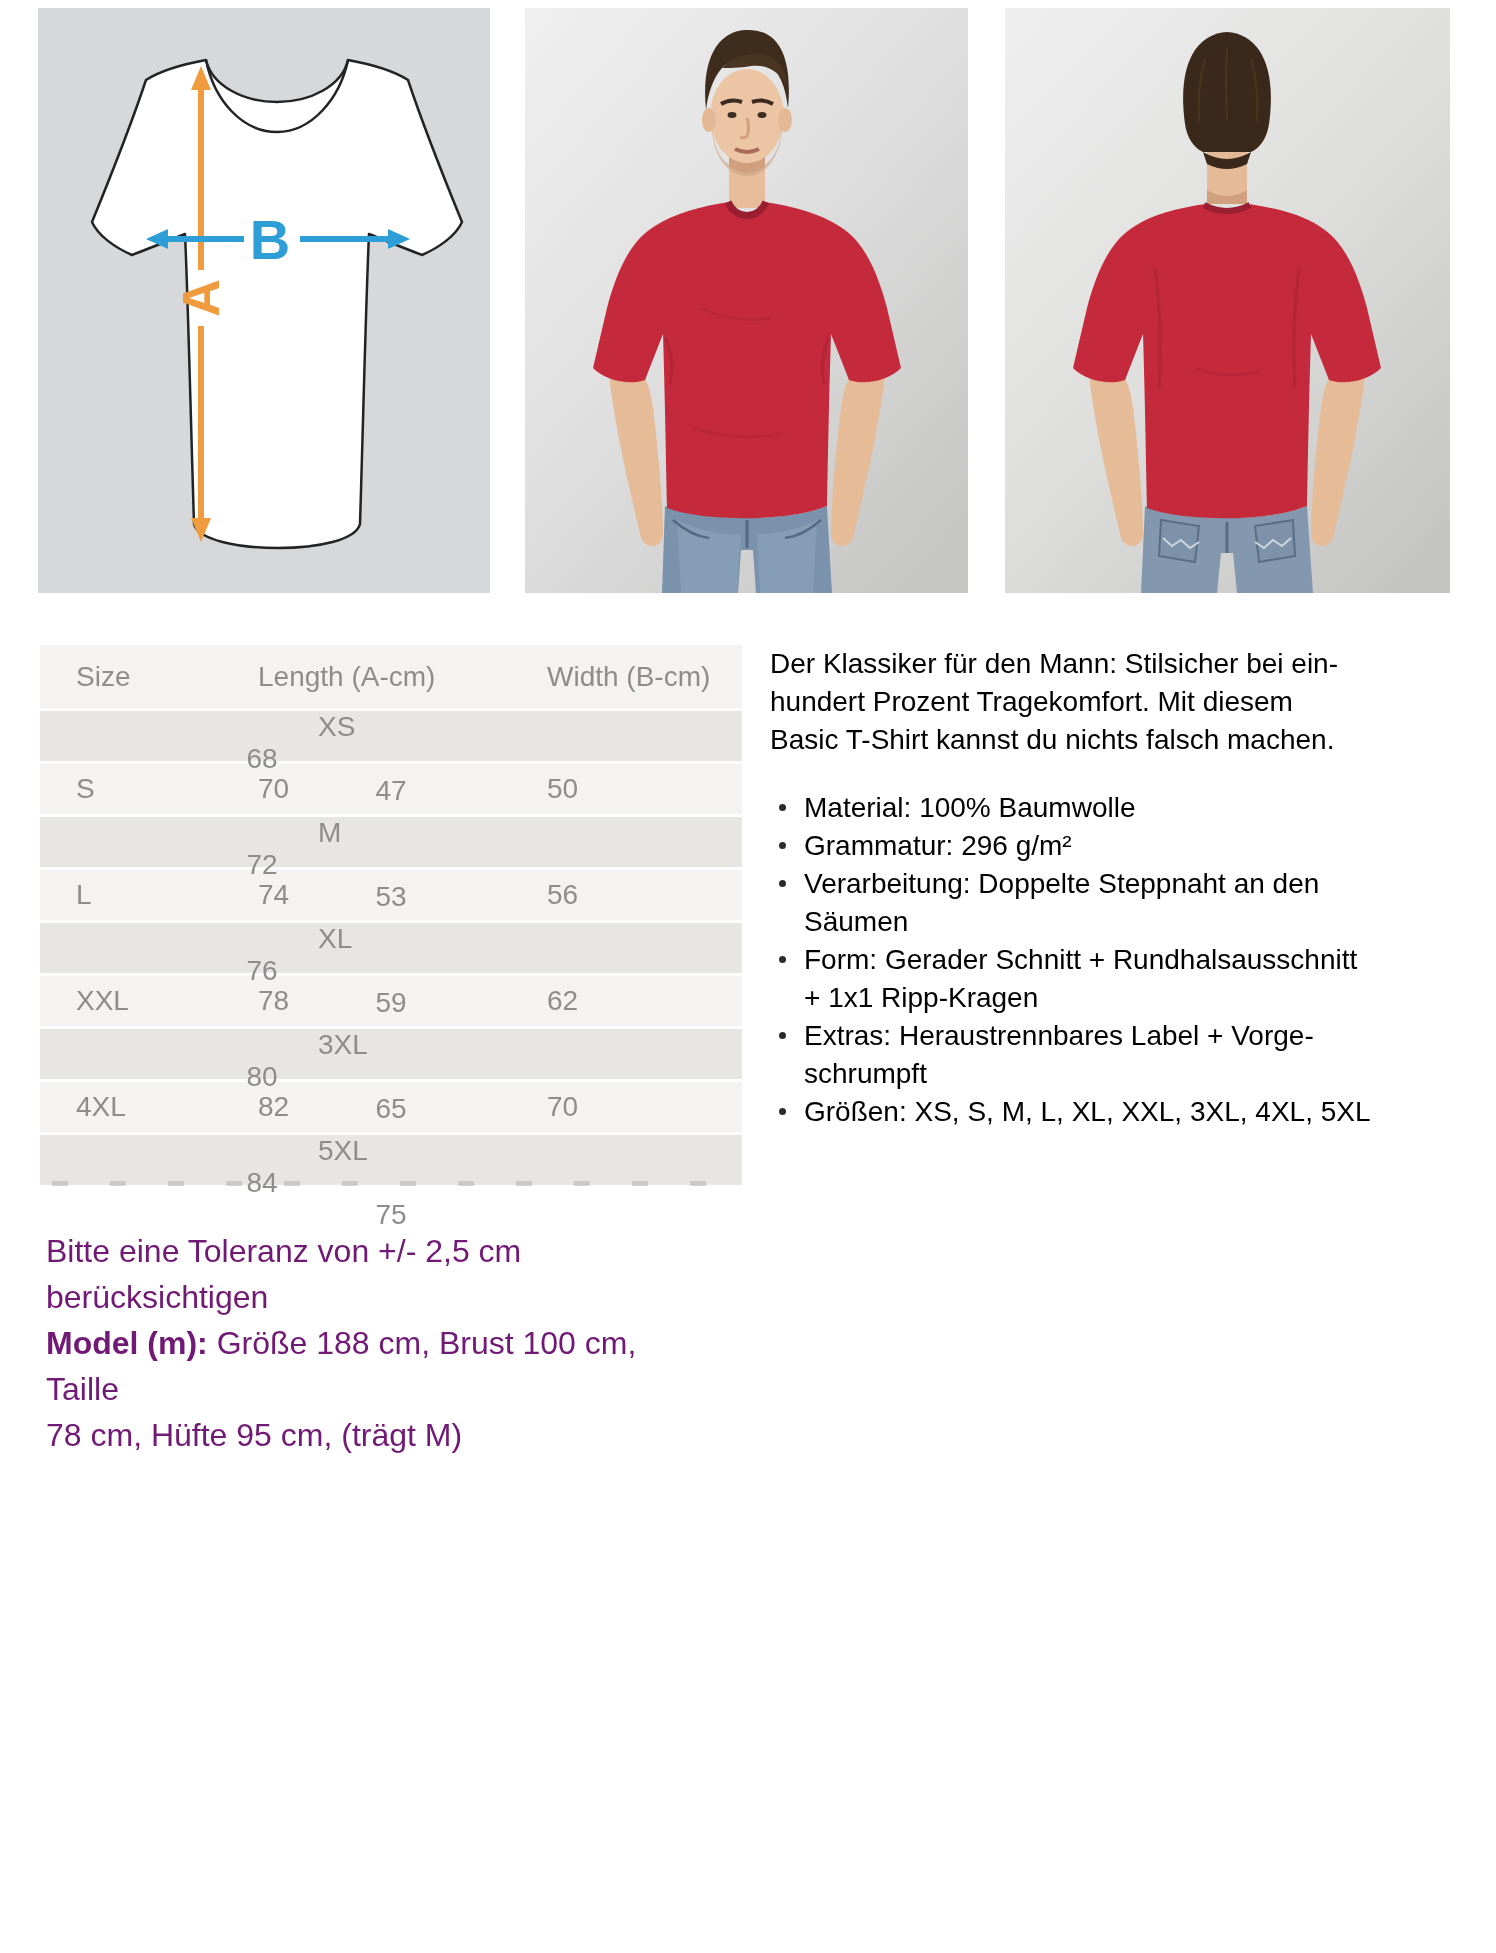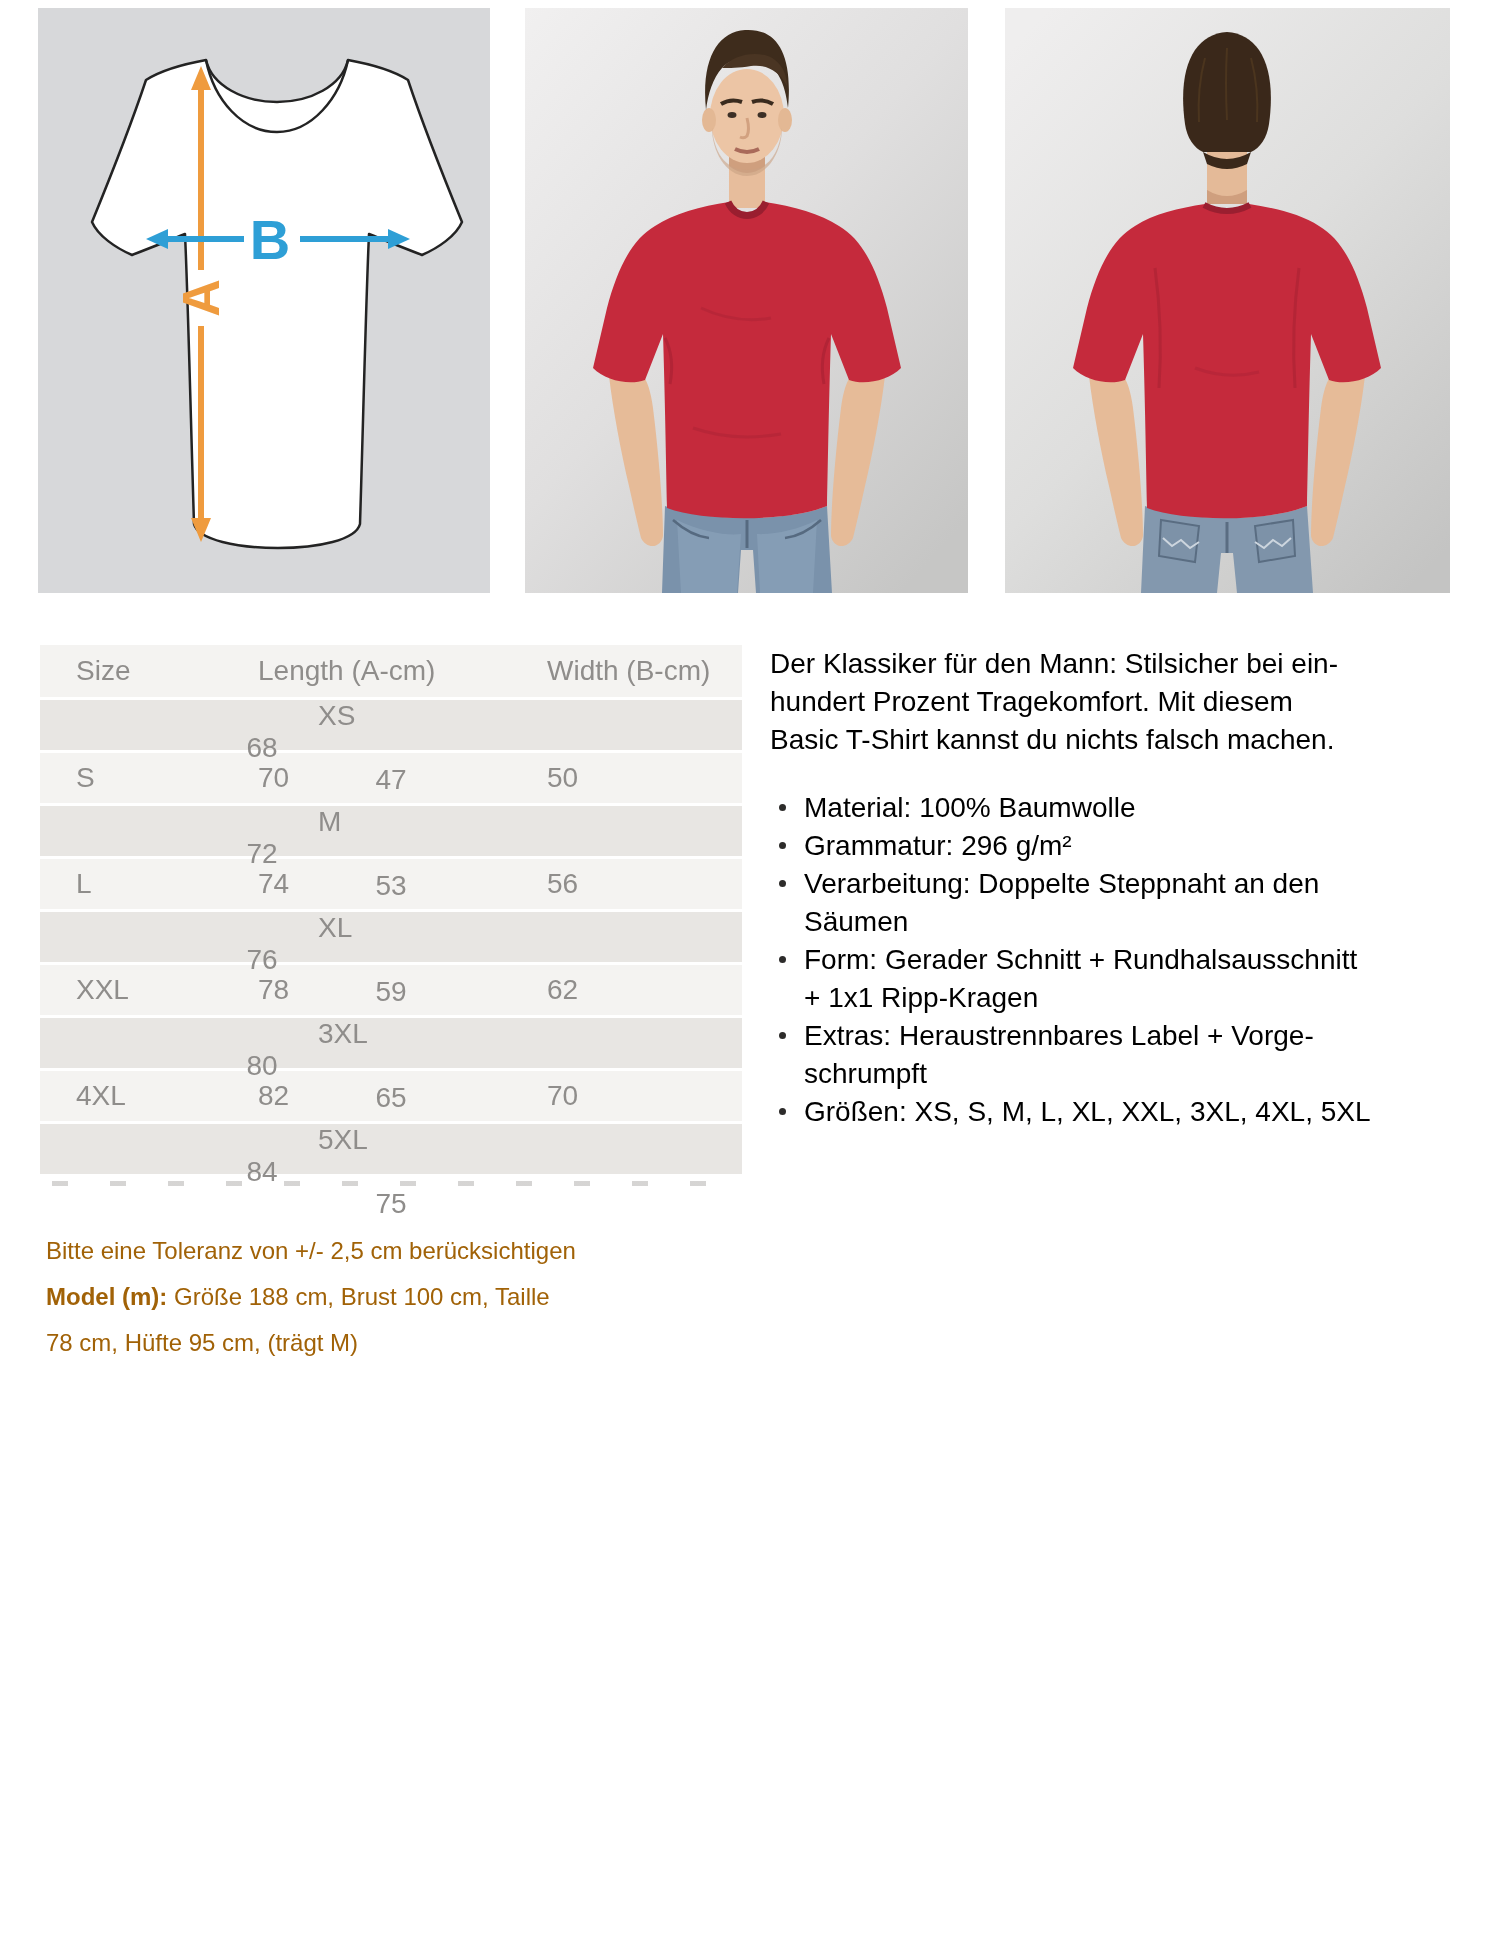--- a/index.html
+++ b/index.html
@@ -8,30 +8,30 @@
   figure{margin:0;}
   .img-box{position:absolute;top:8px;overflow:hidden;}
   #diagram-box{left:38px;width:452px;height:585px;}
   #photo-front-box{left:525px;width:443px;height:585px;}
   #photo-back-box{left:1005px;width:445px;height:585px;}
   .img-box svg{display:block;}
 
   
   #size-table{position:absolute;left:40px;top:645px;width:702px;font-size:28px;color:#8f8d8b;}
   .t-row{display:flex;align-items:center;height:50px;margin-bottom:3px;background:#f4f3f1;}
-  .t-row.head{height:52px;background:#f4f3f1;}
+  .t-row.head{height:63px;background:#f4f3f1;}
   .t-row.dark{background:#e8e6e3;flex-direction:column;}
   .t-row .c1{width:218px;padding-left:36px;box-sizing:border-box;}
   .t-row .c2{width:289px;}
   .t-row .c3{flex:1;}
   #table-clip{position:absolute;left:52px;top:1181px;width:660px;height:5px;opacity:.55;
     background:repeating-linear-gradient(90deg,#b4b2b0 0 16px,transparent 16px 58px);}
 
   
-  #notes{position:absolute;left:46px;top:1228px;width:640px;font-size:24px;line-height:46px;color:#a16207;}
+  #notes{position:absolute;left:46px;top:1228px;width:640px;font-size:32px;line-height:46px;color:#701a75;}
   #notes b{font-weight:bold;}
 
   
   #description{position:absolute;left:770px;top:645px;width:662px;font-size:28px;color:#000000;}
   #description .line{line-height:38px;white-space:nowrap;}
   #description ul{list-style:none;margin:30px 0 0 0;padding:0;}
   #description li{position:relative;padding-left:34px;margin:0;}
   #description li .dot{position:absolute;left:9px;top:15px;width:7px;height:7px;border-radius:50%;background:#2d2c2b;}
 </style>
 </head>

